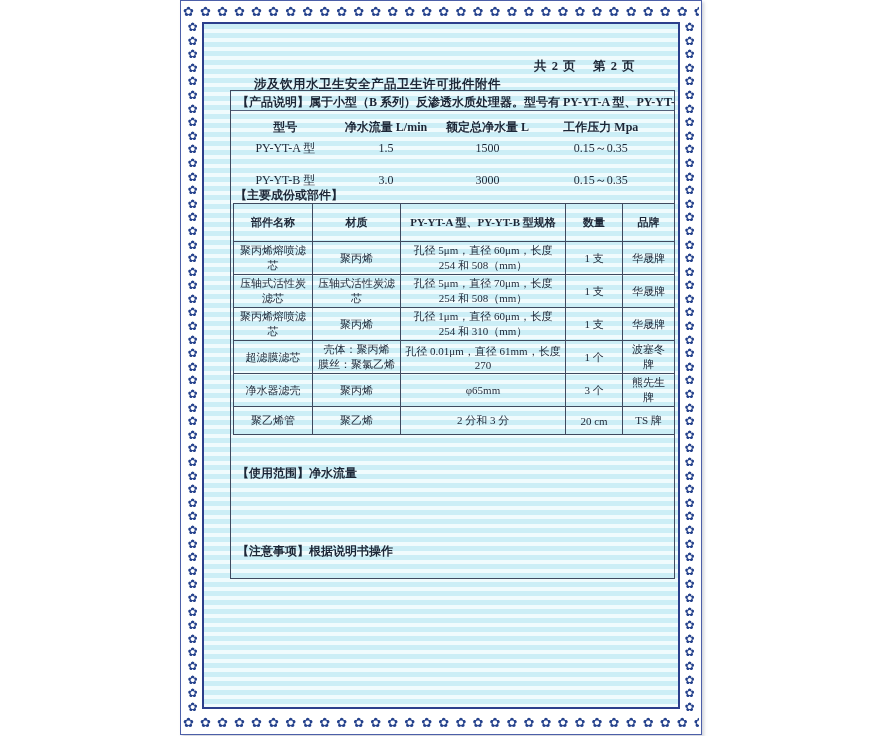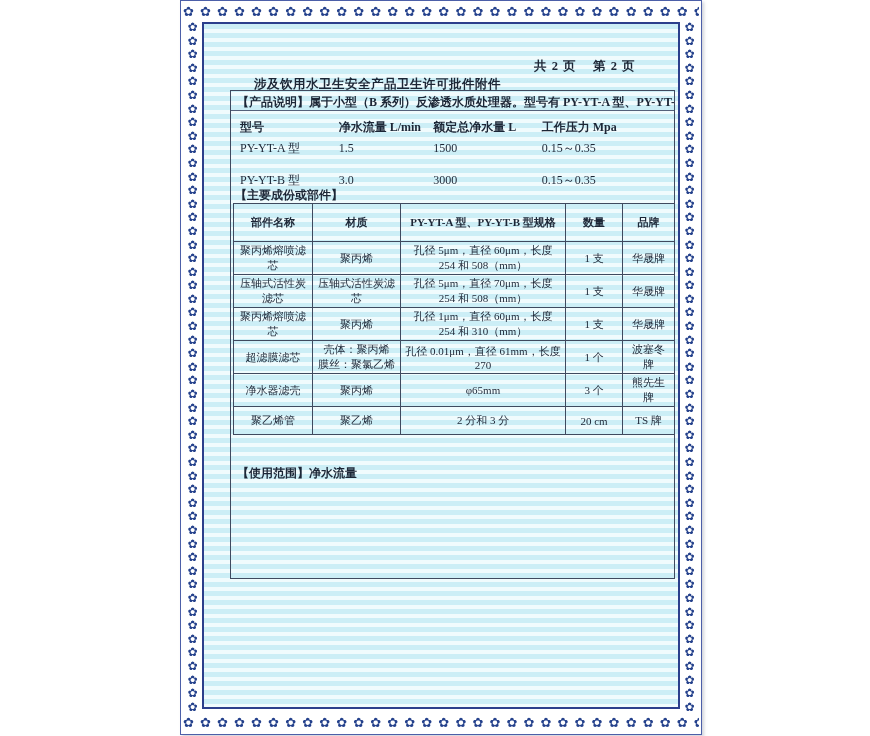--- a/index.html
+++ b/index.html
@@ -40,21 +40,21 @@
   .bigbox {
     position:absolute; left:26px; top:66px; width:445px; height:489px;
     border:1px solid #3f4a5f;
   }
   .desc-line {
     border-bottom:1px solid #55607a; padding:3px 6px 2px 6px; height:20px;
     font-size:12px; font-weight:bold; white-space:nowrap; overflow:hidden;
   }
   
   .spec { position:absolute; left:9px; top:28px; width:420px; font-size:12px; }
-  .spec-row { display:flex; height:21px; line-height:17px; }
+  .spec-row { display:flex; height:21px; line-height:17px;text-align:center; }
   .spec-row.hdr { font-weight:bold; }
   .spec-row .c0 { width:92px; }
   .spec-row .c1 { width:96px;margin-left:8px; }
   .spec-row .c2 { width:110px; }
   .spec-row .c3 { width:120px; }
   .spec-gap { height:11px; }
   .comp-label { position:absolute; left:4px; top:96px; font-size:12px; font-weight:bold;text-align:right; }
   
   table.comp {
     position:absolute; left:2px; top:112px; width:441px;
@@ -170,17 +170,18 @@
             <td>聚乙烯管</td>
             <td>聚乙烯</td>
             <td>2 分和 3 分</td>
             <td>20 cm</td>
             <td>TS 牌</td>
           </tr>
         </tbody>
           </table>
 
         <div class="usage-line">【使用范围】净水流量</div>
+        <div class="notes-line">【注意事项】根据说明书操作</div>
       </div>
 
     </div>
   </div>
 </div>
 
 </body></html>

